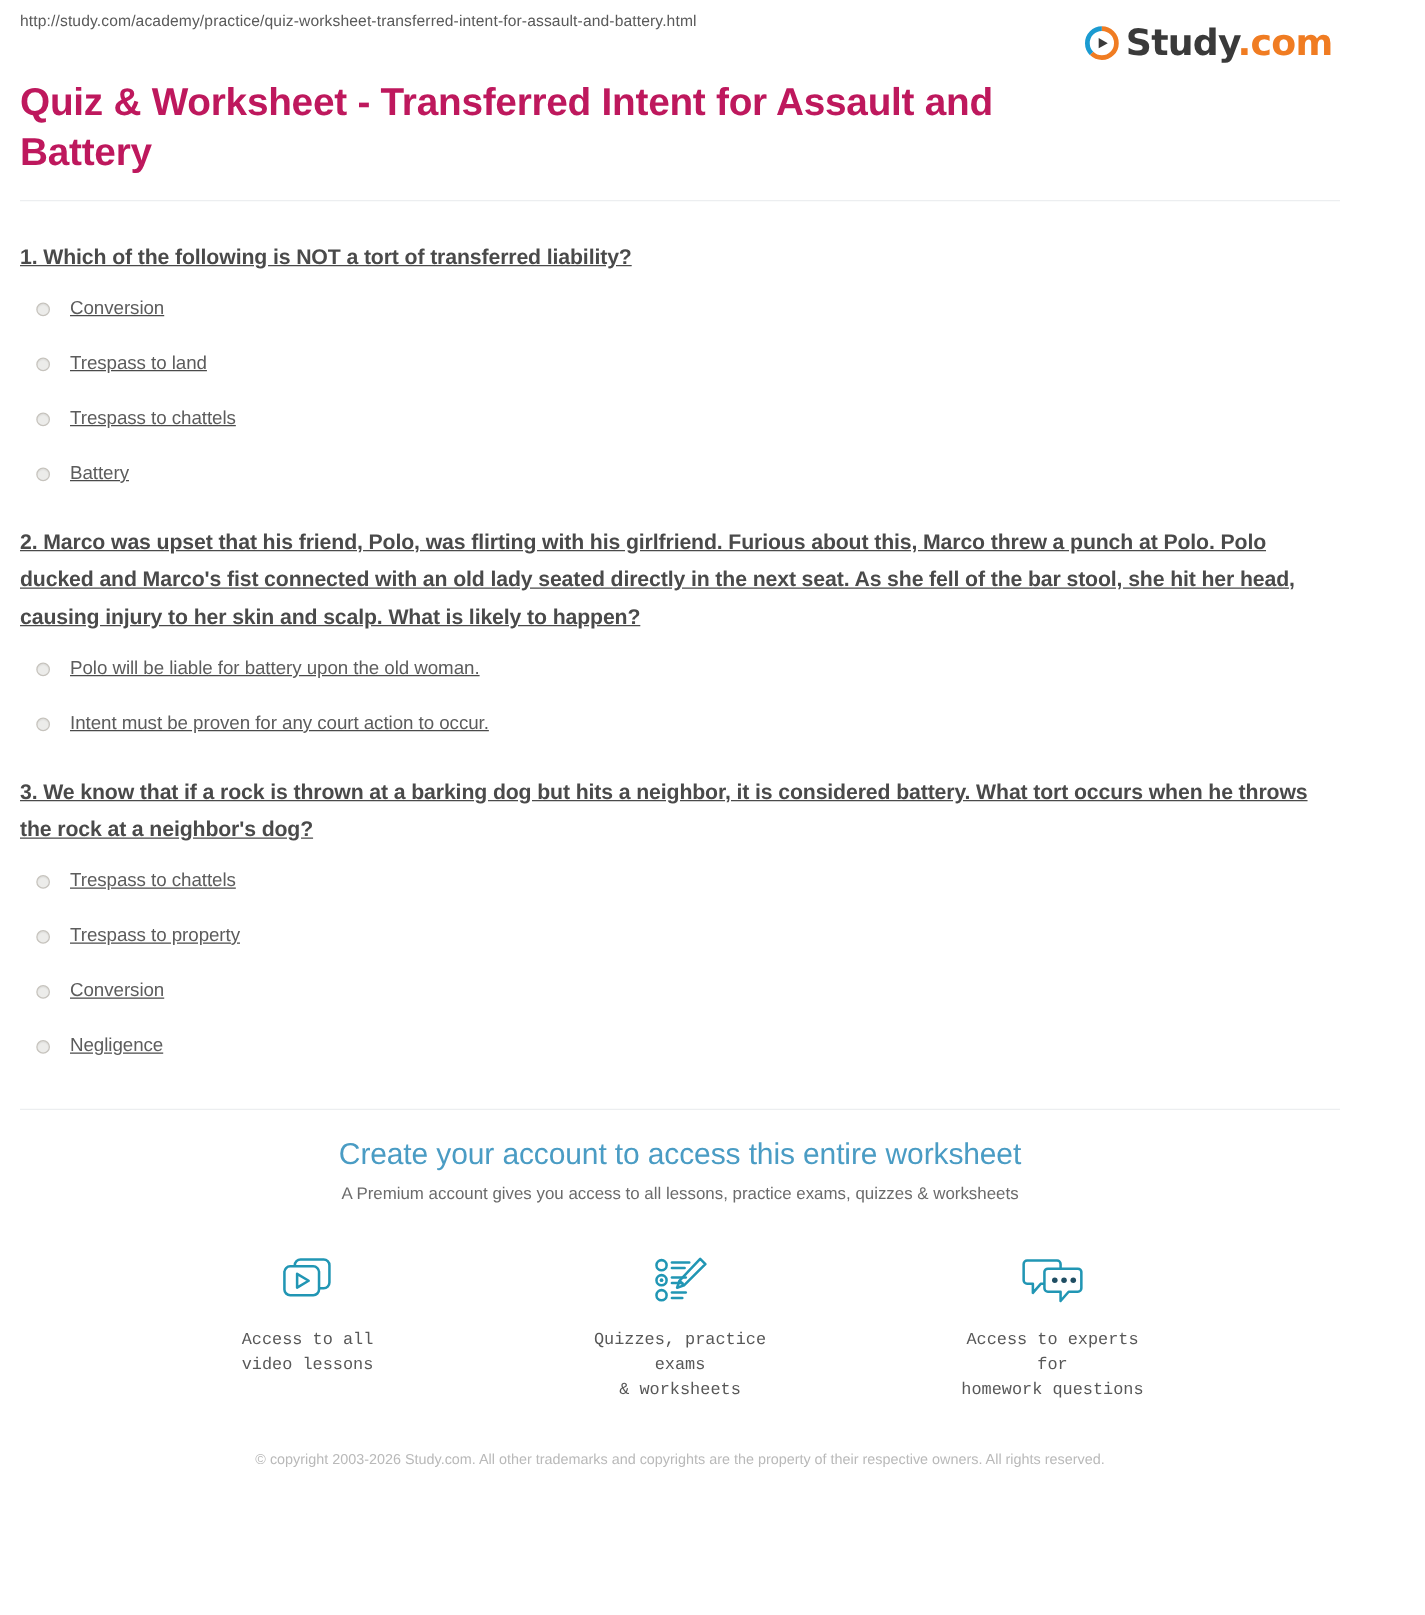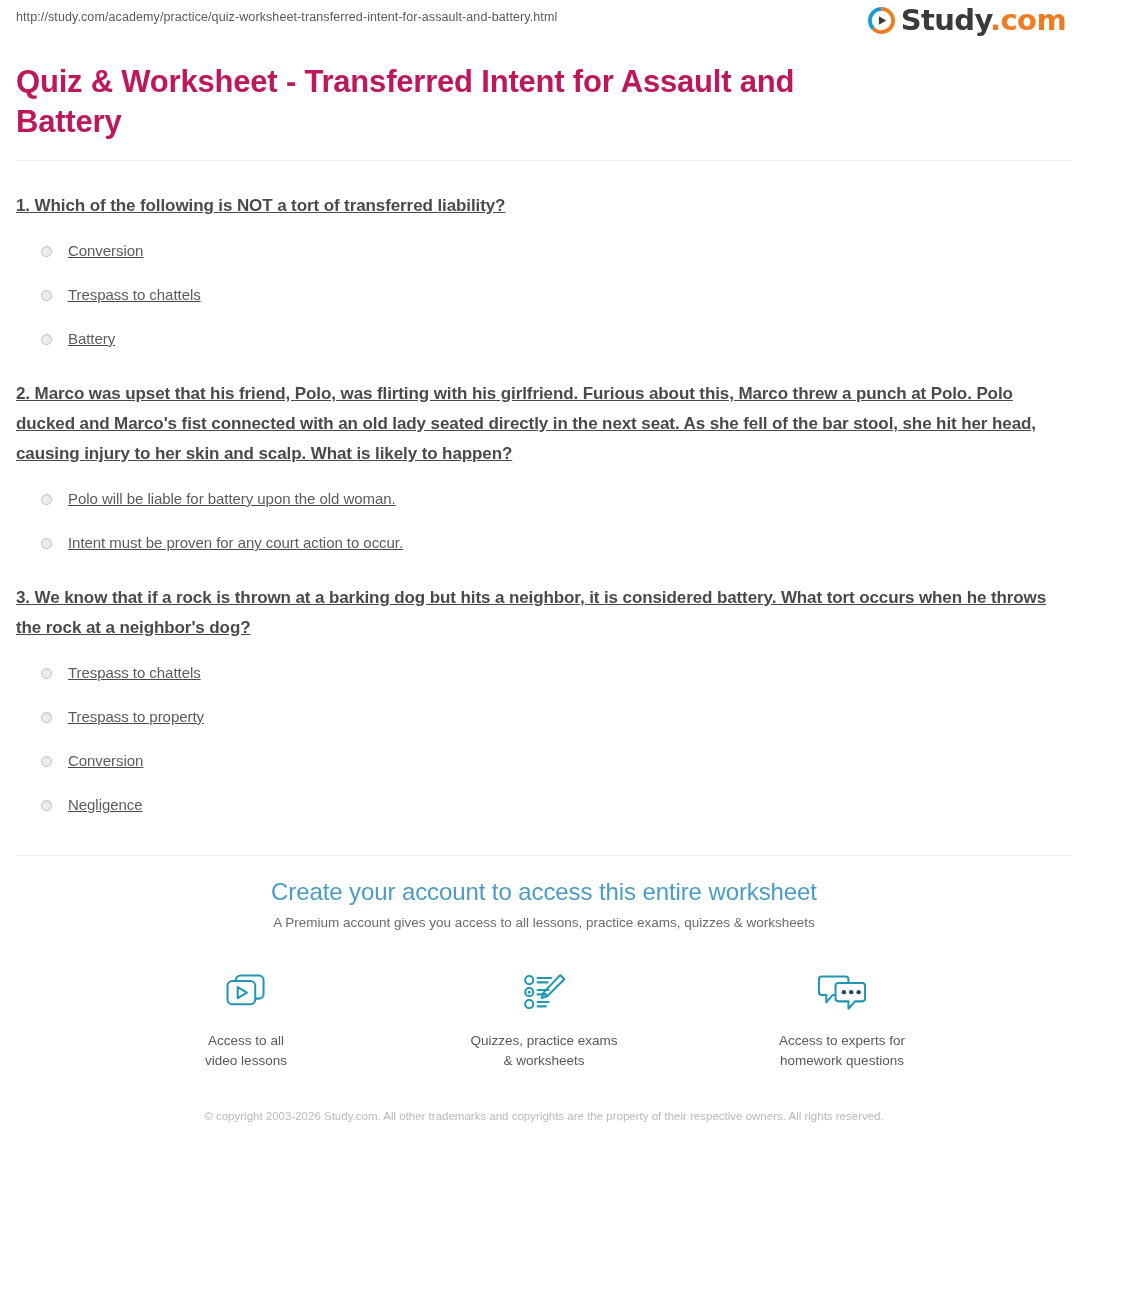--- a/index.html
+++ b/index.html
@@ -32,21 +32,21 @@
   }
   .url-text {
     font-size: 12.5px;
     color: #5a5a5a;
     letter-spacing: 0.1px;
     line-height: 15px;
     white-space: nowrap;
   }
   .brand-logo {
     position: absolute;
-    top: 6px;
+    top: 20px;
     right: 6px;
     display: flex;
     align-items: center;
     gap: 5px;
   }
   .brand-mark {
     width: 29px;
     height: 29px;
     position: relative;
     flex: 0 0 auto;
@@ -83,21 +83,21 @@
   .question-block { margin-top: 26px; }
   .question-block:first-child { margin-top: 24px; }
   .question-text {
     font-size: 17px;
     line-height: 30px;
     font-weight: 700;
     color: #4a4a4a;
     margin: 0 0 6px 0;
     letter-spacing: -0.1px;
   }
-  .options { margin: 16px; padding: 0; list-style: none; }
+  .options { margin: 4px; padding: 0; list-style: none; }
   .option-row {
     display: flex;
     align-items: center;
     min-height: 28px;
     margin-top: 16px;
   }
   .option-row:first-child { margin-top: 12px; }
   .radio-dot {
     width: 11px;
     height: 11px;
@@ -153,20 +153,21 @@
     display: flex;
     align-items: center;
     justify-content: center;
   }
   .feature-label {
     margin-top: 11px;
     font-size: 13.5px;
     line-height: 20px;
     color: #585858;
     text-align: center;
+    font-family: Liberation Mono, monospace;
   }
   .copyright {
     margin: 36px auto 0 auto;
     width: 720px;
     text-align: center;
     font-size: 11.5px;
     line-height: 19px;
     color: #b9b9b9;
   }
 </style>
@@ -195,20 +196,24 @@
   <hr class="rule">
 
   <div class="quiz-body">
 
     <div class="question-block">
       <p class="question-text">1. Which of the following is NOT a tort of transferred liability?</p>
       <ul class="options">
         <li class="option-row">
           <span class="radio-dot"></span>
           <span class="option-label">Conversion</span>
+        </li>
+        <li class="option-row">
+          <span class="radio-dot"></span>
+          <span class="option-label">Trespass to land</span>
         </li>
         <li class="option-row">
           <span class="radio-dot"></span>
           <span class="option-label">Trespass to chattels</span>
         </li>
         <li class="option-row">
           <span class="radio-dot"></span>
           <span class="option-label">Battery</span>
         </li>
       </ul>

